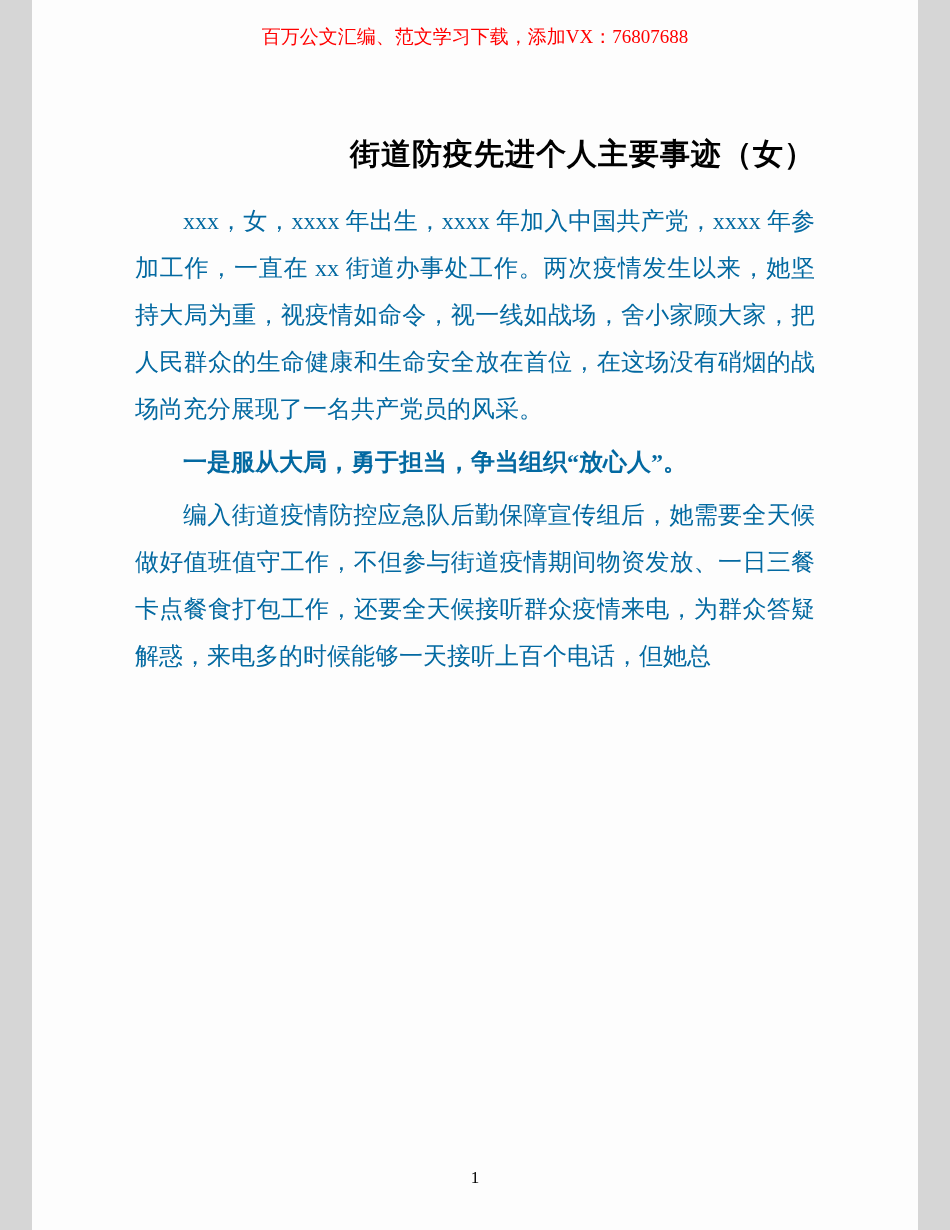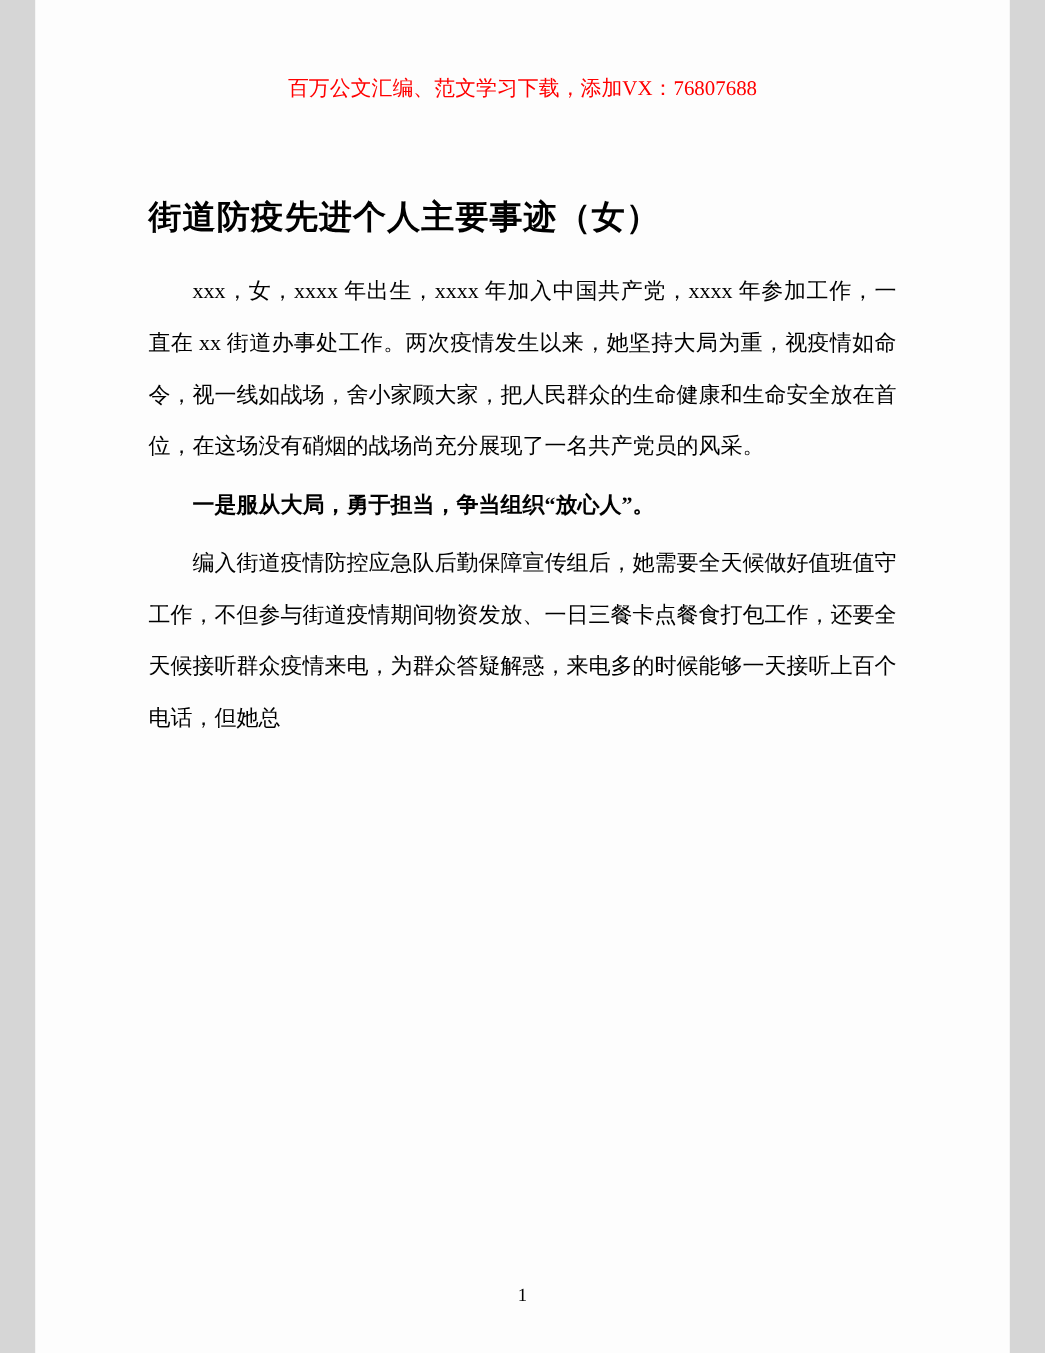--- a/index.html
+++ b/index.html
@@ -12,44 +12,44 @@
     background: #d6d6d6;
     font-family: "Liberation Serif", "DejaVu Serif", serif;
     overflow: hidden;
   }
   .page {
     width: 886px;
     height: 1230px;
     margin: 0 auto;
     background: #fdfdfd;
     box-sizing: border-box;
-    padding: 68px 103px 0 103px;
+    padding: 24px 103px 0 103px;
     position: relative;
   }
   .notice {
     text-align: center;
     color: #ff0000;
     font-size: 19px;
     line-height: 26px;
     margin: 0 0 82px 0;
     font-weight: normal;
   }
   .doc-title {
-    text-align: left;
+    text-align: right;
     font-size: 30px;
     line-height: 44px;
     font-weight: bold;
     color: #000000;
     margin: 0 0 22px 0;
     letter-spacing: 1px;
   }
   p.par {
-    font-size: 20px;
+    font-size: 24px;
     line-height: 47px;
-    color: #000000;
+    color: #0369a1;
     text-align: justify;
     text-indent: 2em;
     margin: 0 0 6px 0;
     word-break: break-all;
   }
   p.par.heading {
     font-weight: bold;
   }
   .page-number {
     position: absolute;

